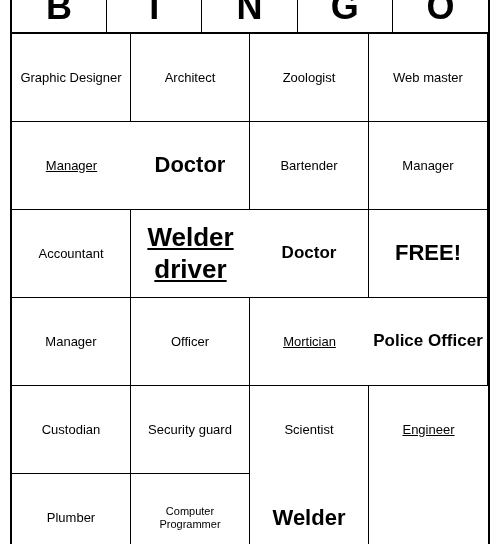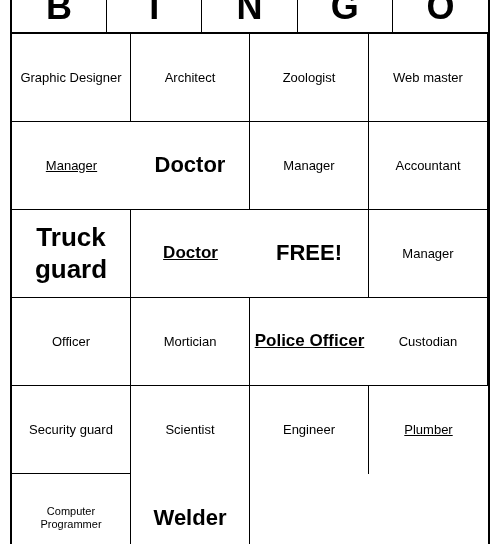--- a/index.html
+++ b/index.html
@@ -78,23 +78,24 @@
       <div class="bingo-header-cell">G</div>
       <div class="bingo-header-cell">O</div>
     </div>
   <div class="bingo-grid">
   <div class="bingo-cell">Graphic Designer</div>
       <div class="bingo-cell">Architect</div>
       <div class="bingo-cell">Zoologist</div>
       <div class="bingo-cell">Web master</div>
       <div class="bingo-cell">Manager</div>
       <div class="bingo-cell large">Doctor</div>
+      <div class="bingo-cell">Bartender</div>
       <div class="bingo-cell">Manager</div>
       <div class="bingo-cell">Accountant</div>
-      <div class="bingo-cell xlarge">Truck guard</div>
+      <div class="bingo-cell xlarge">Welder driver</div>
       <div class="bingo-cell medium">Doctor</div>
       <div class="bingo-cell large">FREE!</div>
       <div class="bingo-cell">Manager</div>
       <div class="bingo-cell">Officer</div>
       <div class="bingo-cell">Mortician</div>
       <div class="bingo-cell medium">Police Officer</div>
       <div class="bingo-cell">Custodian</div>
       <div class="bingo-cell">Security guard</div>
       <div class="bingo-cell">Scientist</div>
       <div class="bingo-cell">Engineer</div>

